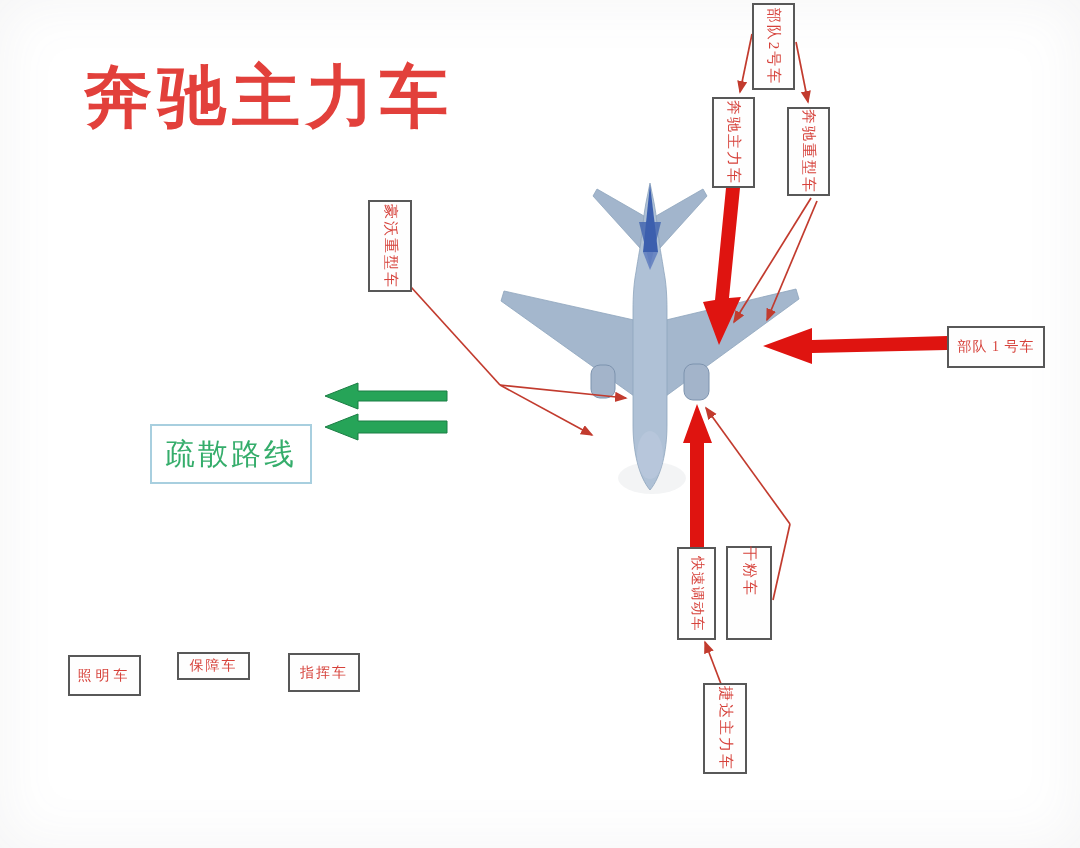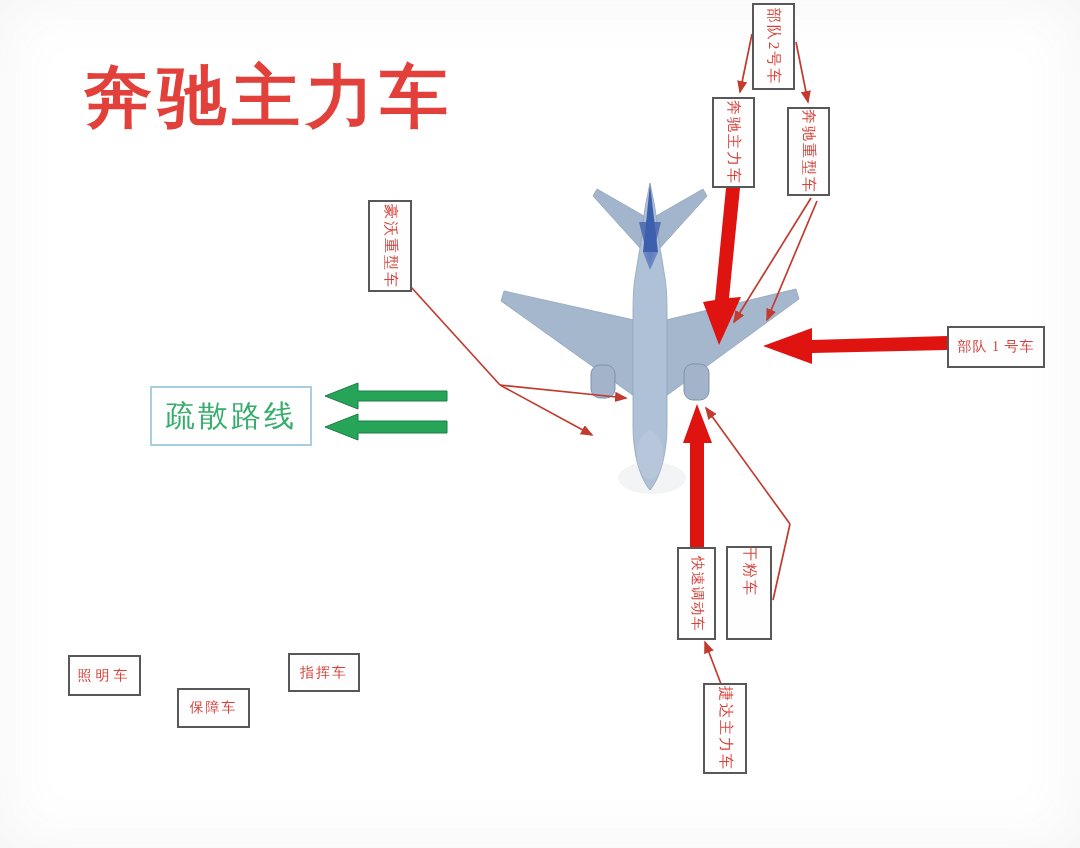--- a/index.html
+++ b/index.html
@@ -21,21 +21,21 @@
     display:flex;align-items:center;justify-content:center;box-sizing:border-box;
   }
   .vtext{
     transform:rotate(90deg);white-space:nowrap;
     font-size:15px;letter-spacing:2px;color:var(--label_red);
   }
   .vtext.top-anchored{transform:rotate(90deg) translateX(-22px);}
   .htext{white-space:nowrap;font-size:14px;letter-spacing:2px;color:var(--label_red);}
   .evac{
     position:absolute;background:#ffffff;border:2px solid var(--evac_border);
-    display:flex;align-items:center;justify-content:center;box-sizing:border-box;
+    display:flex;align-items:center;justify-content:center;box-sizing:border-box;margin-top:38px;
   }
   .evac-text{white-space:nowrap;font-size:30px;letter-spacing:3px;color:var(--evac_green);}
 </style>
 </head>
 <body>
 
 <div class="stage">
 
   <svg class="svg-layer" viewBox="0 0 1080 848">
     <defs>
@@ -115,21 +115,21 @@
   <div class="vbox" style="left:703px;top:683px;width:44px;height:91px">
     <span class="vtext">捷达主力车</span>
   </div>
 
   <div class="hbox" style="left:947px;top:326px;width:98px;height:42px">
     <span class="htext" style="letter-spacing:1px">部队 1 号车</span>
   </div>
   <div class="hbox" style="left:68px;top:655px;width:73px;height:41px">
     <span class="htext" style="letter-spacing:4px">照明车</span>
   </div>
-  <div class="hbox" style="left:177px;top:688px;width:73px;height:40px">
+  <div class="hbox" style="left:177px;top:652px;width:73px;height:28px">
     <span class="htext">保障车</span>
   </div>
   <div class="hbox" style="left:288px;top:653px;width:72px;height:39px">
     <span class="htext">指挥车</span>
   </div>
 
   <div class="evac" style="left:150px;top:386px;width:162px;height:60px">
     <span class="evac-text">疏散路线</span>
   </div>
 

